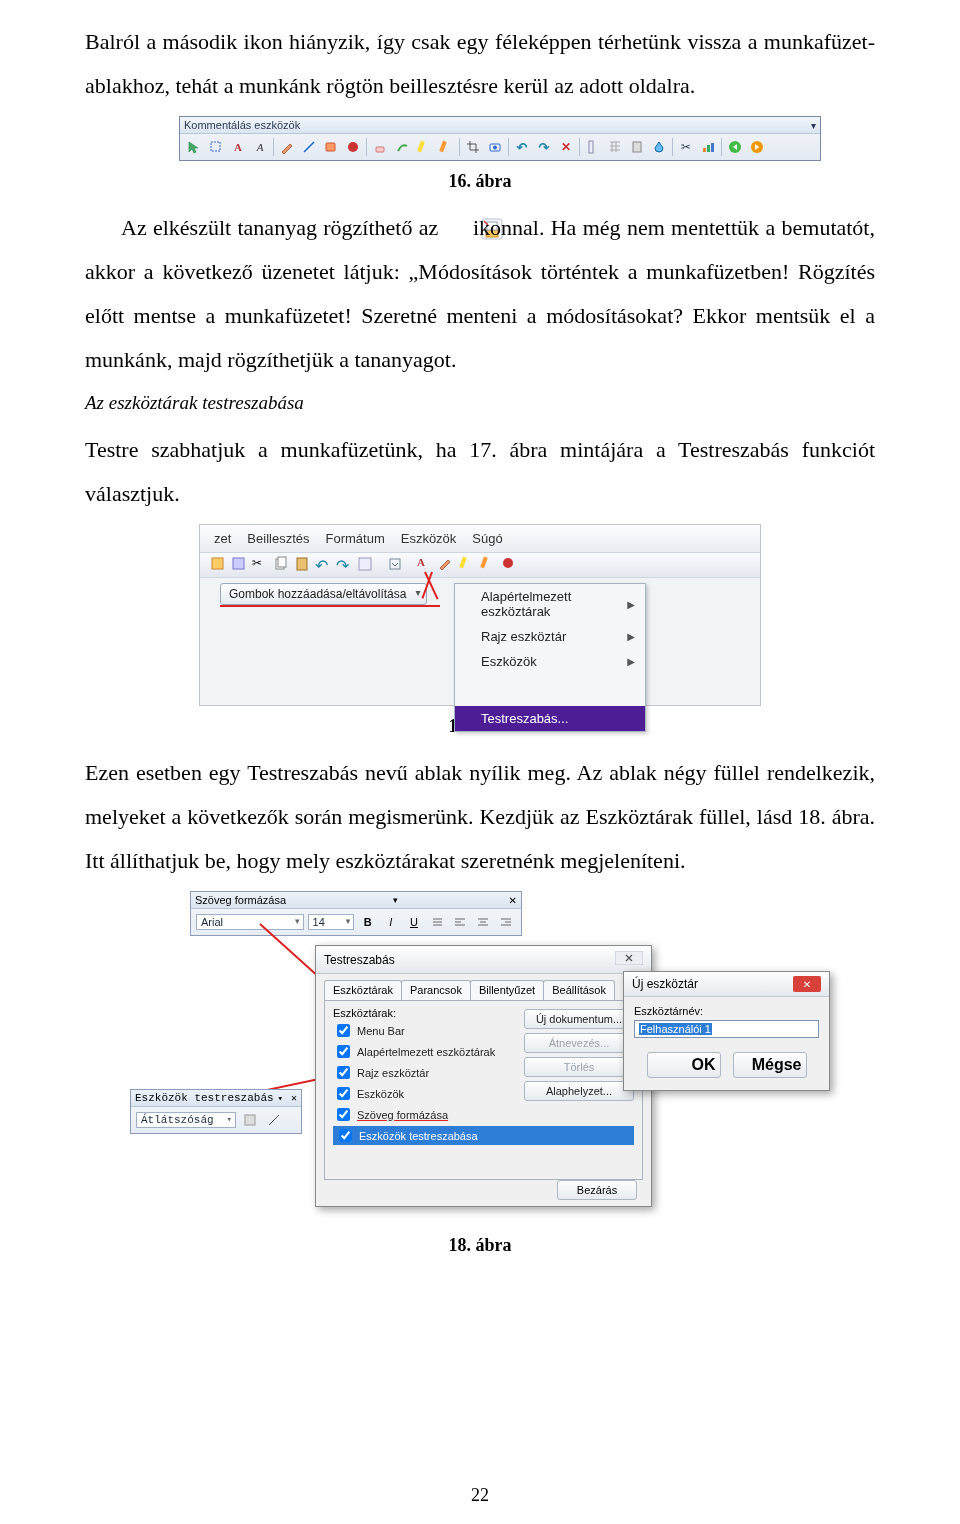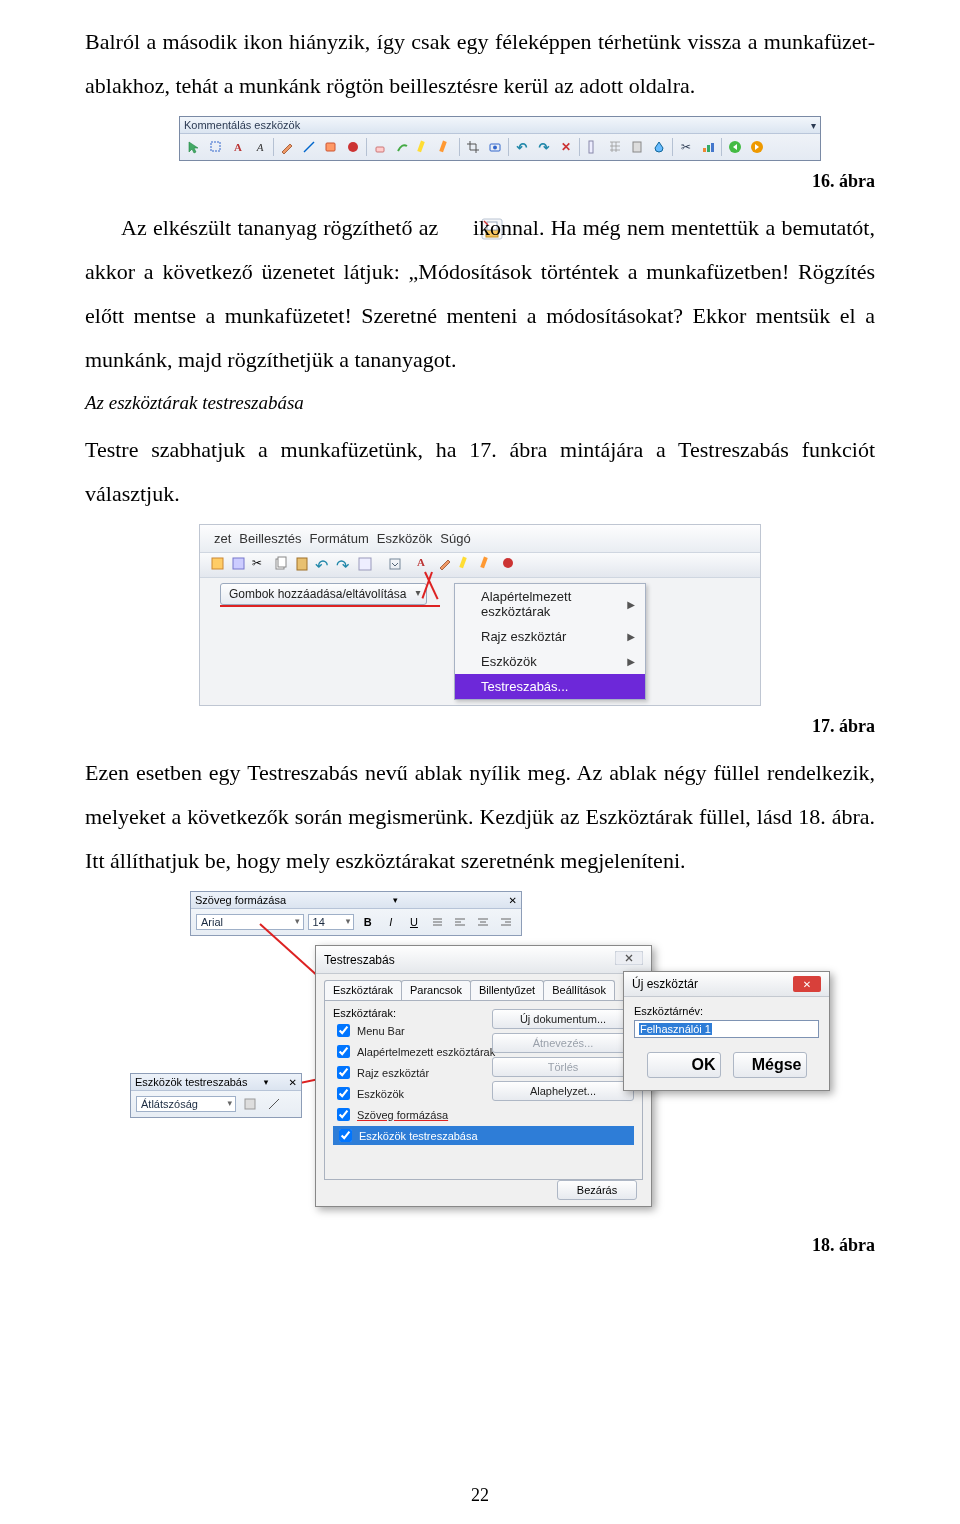--- a/index.html
+++ b/index.html
@@ -18,21 +18,21 @@
     position: relative;
   }
   .body-para {
     font-size: 22px;
     line-height: 2.0;
     text-align: justify;
     margin: 0 0 8px 0;
   }
   .caption {
     font-size: 18px;
-    text-align: right;
+    text-align: center;
     font-weight: bold;
     margin: 10px 0 14px 0;
   }
   .subheading {
     font-style: italic;
     font-size: 19px;
     margin: 10px 0 14px 0;
   }
   .figure {
     text-align: center;
@@ -92,21 +92,21 @@
     display: inline-block;
     font-family: "Segoe UI", Tahoma, Arial, sans-serif;
     text-align: left;
     width: 560px;
     background: #f2f3f5;
     border: 1px solid #bfc6d2;
     position: relative;
   }
   .menu-bar {
     display: flex;
-    gap: 4px;
+    gap: 12px;
     padding: 4px 12px;
     font-size: 13px;
     color: #333;
     background: linear-gradient(#fdfdfe, #e9edf2);
     border-bottom: 1px solid #cfd6e0;
   }
   .menu-bar .mi { padding: 2px 2px; }
   .menu-toolbar {
     display: flex;
     gap: 3px;
@@ -146,22 +146,23 @@
   }
   .submenu .item {
     display: flex;
     align-items: center;
     justify-content: space-between;
     padding: 5px 10px 5px 26px;
     color: #222;
   }
   .submenu .arrow { font-size: 10px; color: #555; }
   .submenu .item.selected {
-    background: #6d28d9;
+    background: #4c1d95;
     color: #fff;
+    margin-top: 32px;
   }
   .red-underline {
     position: absolute;
     height: 2px; background: #d22;
   }
   .red-diag {
     position: absolute;
     width: 170px; height: 2px; background: #d22;
     transform-origin: left center;
   }
@@ -194,25 +195,26 @@
     border:1px solid #9fb0c8; background:#fff; padding:1px 14px 1px 4px;
     font-size:11px; color:#1a2a40; position:relative;
   }
   .font-select:after { content:"▾"; position:absolute; right:3px; top:1px; font-size:9px; color:#666; }
   .btn-sm {
     width:18px; height:18px; display:flex; align-items:center; justify-content:center;
     border:1px solid transparent;
   }
   .eszkoz-tb {
     position: absolute;
-    left: 0; top: 182px;
+    left: 0; top: 198px;
     width: 170px;
     border: 1px solid #8d9db7;
     background: linear-gradient(#f8fafc,#e7edf4);
     font-size: 11px;
+    font-family: Liberation Mono, monospace;
   }
   .eszkoz-tb .titlebar { display:flex; align-items:center; padding:2px 4px; border-bottom:1px solid #b6c3d7; background:linear-gradient(#edf2f9,#dbe4f0);}
   .eszkoz-tb .titlebar .x { margin-left:auto; font-size:10px;}
   .eszkoz-tb .row { display:flex; gap:4px; align-items:center; padding:3px 5px;}
   .testreszabas-win {
     position:absolute;
     left: 185px; top: 54px;
     width: 335px; height: 260px;
     background:#f0f0f0;
     border:1px solid #888;
@@ -252,21 +254,21 @@
     display:flex; flex-direction:column; gap:2px;
     margin-top:2px;
   }
   .tw-list label { display:flex; gap:4px; align-items:center; font-size:11px; color:#222;}
   .tw-list label.selected { background:#2e7dd7; color:#fff; padding:0 2px;}
   .tw-btns {
     position:absolute; right:8px; top:8px;
     display:flex; flex-direction:column; gap:4px;
   }
   .tw-btns .b {
-    width:100px; padding:3px 20px; font-size:11px;
+    width:100px; padding:3px 4px; font-size:11px;
     background:linear-gradient(#fefefe,#e7eaef);
     border:1px solid #aeb7c5; border-radius:3px;
     text-align:center; color:#222;margin-left:39px;
   }
   .tw-btns .b.disabled { color:#9aa1ab; }
   .tw-close {
     position:absolute;
     bottom:6px; right:14px;
     width:78px; padding:3px 0; font-size:11px;
     background:linear-gradient(#fefefe,#e7eaef);

